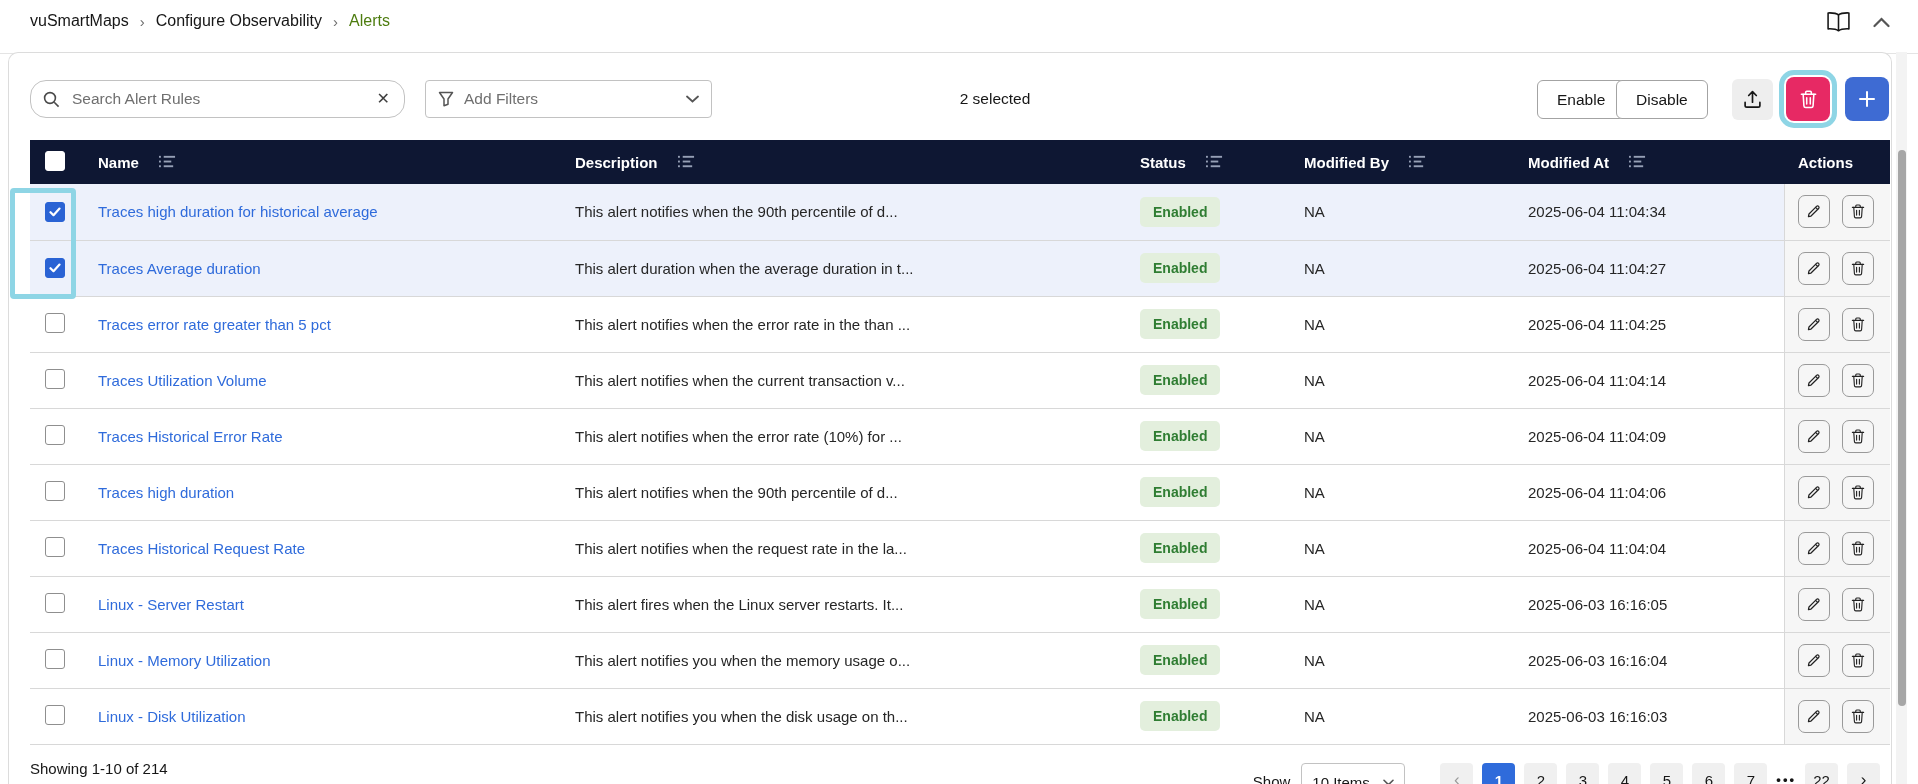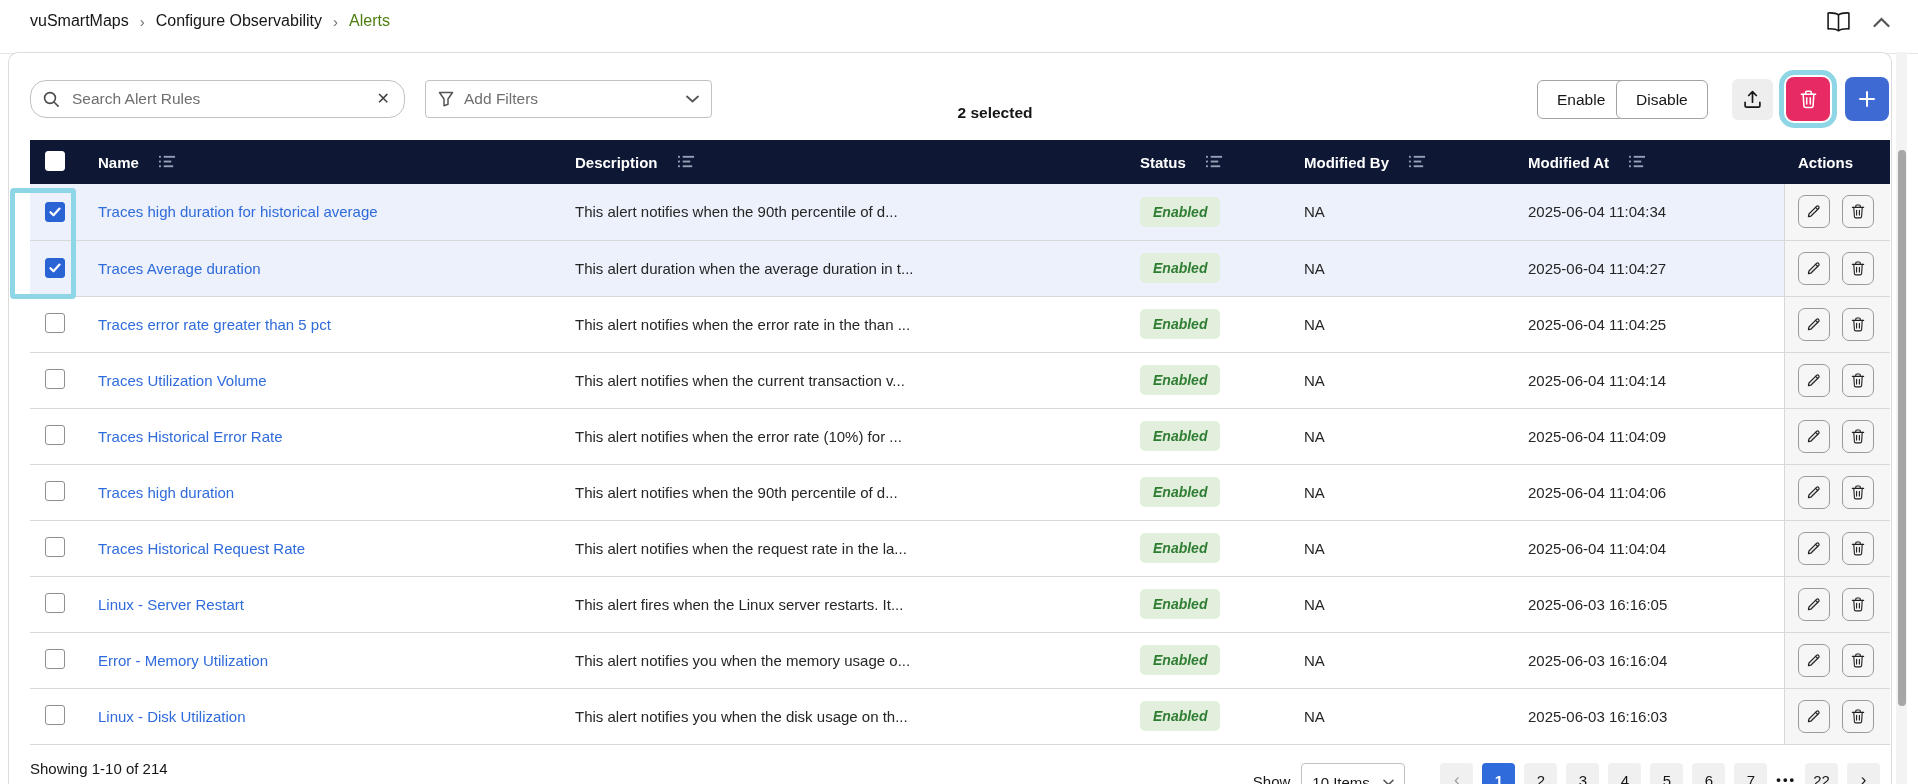--- a/index.html
+++ b/index.html
@@ -28,39 +28,39 @@
   
   .card{position:absolute;left:8px;top:52px;width:1884px;height:750px;background:#fff;border:1px solid #dcdcdc;border-bottom:none;border-radius:10px 10px 0 0;}
 
   
   .search-box{position:absolute;left:30px;top:80px;width:375px;height:38px;border:1px solid #c2c2c2;border-radius:16px;background:#fff;display:flex;align-items:center;gap:12px;padding:0 12px;z-index:2;}
   .search-box input{flex:1;border:none;outline:none;font-size:15.5px;color:#161616;background:transparent;}
   .search-box input::placeholder{color:#6f6f6f;}
   .clear-x{background:none;border:none;font-size:16px;color:#3f3f3f;line-height:1;padding:2px;}
   .filter-box{position:absolute;left:425px;top:80px;width:287px;height:38px;border:1px solid #c2c2c2;border-radius:4px;background:#fff;display:flex;align-items:center;gap:10px;padding:0 12px;z-index:2;cursor:pointer;}
   .filter-label{flex:1;font-size:15.5px;color:#6f6f6f;}
-  .selected-text{position:absolute;left:929px;top:90px;width:132px;text-align:center;font-size:15.5px;font-weight:700;color:#161616;z-index:2;margin-top:14px;}
+  .selected-text{position:absolute;left:929px;top:90px;width:132px;text-align:center;font-size:15.5px;font-weight:400;color:#161616;z-index:2;}
   .btn-outline{position:absolute;top:80px;height:39px;background:#fff;border:1px solid #a3a3a3;border-radius:6px;font-size:15.5px;color:#161616;padding:0 19px;z-index:2;}
   .btn-enable{left:1506px;margin-left:31px;}
   .btn-disable{left:1616px;}
   .icon-btn{position:absolute;display:inline-flex;align-items:center;justify-content:center;border:none;z-index:2;}
   .upload-btn{left:1732px;top:79px;width:41px;height:41px;background:#eeeeee;border-radius:6px;}
   .delete-btn{left:1786px;top:77px;width:44px;height:44px;background:var(--pink);border-radius:8px;outline:5px solid var(--teal);outline-offset:2px;}
   .add-btn{left:1845px;top:77px;width:44px;height:44px;background:#3e6bd3;border-radius:8px;}
 
   
   table{position:absolute;left:30px;top:140px;width:1860px;border-collapse:collapse;table-layout:fixed;z-index:1;}
   thead th{height:44px;background:var(--header-bg);color:#fff;font-size:15px;font-weight:700;text-align:left;padding:0;white-space:nowrap;}
   .th-wrap{display:inline-flex;align-items:center;gap:20px;}
   tbody td{height:56px;border-bottom:1px solid var(--border);font-size:15px;color:#262626;padding:0;white-space:nowrap;overflow:hidden;background:#fff;}
   tr.selected td{background:var(--row-selected);}
   td.c-actions, tr.selected td.c-actions{background:#f6f6f6;border-left:1px solid var(--border);padding-left:13px;}
   th.c-actions{padding-left:14px;}
   .name-link{color:var(--accent);text-decoration:none;}
-  .badge{display:inline-block;padding:7px 13px;border-radius:5px;background:var(--badge-bg);color:var(--badge-text);font-weight:700;font-size:14px;font-style:italic;}
+  .badge{display:inline-block;padding:7px 13px;border-radius:5px;background:var(--badge-bg);color:var(--badge-text);font-weight:700;font-size:14px;}
   .cb{width:20px;height:20px;border:1.5px solid #8f8f8f;border-radius:3px;background:#fff;display:inline-flex;align-items:center;justify-content:center;margin-left:15px;cursor:pointer;}
   .cb .check{display:none;}
   .cb.checked{background:#2a63d4;border-color:#2a63d4;}
   .cb.checked .check{display:block;}
   .cb.header{border-color:#fff;background:#fff;}
   .act-btn{width:32px;height:33px;border:1px solid #9a9a9a;border-radius:7px;background:transparent;display:inline-flex;align-items:center;justify-content:center;margin-right:8px;}
   .sort-icon{flex:none;}
 
   
   .cb-highlight{position:absolute;left:10px;top:188px;width:66px;height:111px;border:5px solid var(--teal);border-radius:4px;pointer-events:none;z-index:4;}
@@ -509,21 +509,21 @@
         </span>
       </button>
     </td>
   </tr>
       <tr>
     <td class="c-check">
       <span class="cb">
         
       </span>
     </td>
-    <td class="c-name"><a href="#" class="name-link">Error - Memory Utilization</a></td>
+    <td class="c-name"><a href="#" class="name-link">Linux - Memory Utilization</a></td>
     <td class="c-desc">This alert notifies you when the memory usage o...</td>
     <td class="c-status"><span class="badge">Enabled</span></td>
     <td class="c-modby">NA</td>
     <td class="c-modat">2025-06-03 16:16:04</td>
     <td class="c-actions">
       <button class="act-btn">
         <span style="display:inline-flex;">
           <svg width="15" height="15" viewBox="0 0 16 16" fill="none" stroke="#222" stroke-width="1.3" stroke-linecap="round" stroke-linejoin="round">
             <path d="M2.6 13.4 l.55-2.75 8.1-8.1 a1.55 1.55 0 0 1 2.2 2.2 l-8.1 8.1 -2.75.55 Z"></path>
             <path d="M10.2 3.6 l2.2 2.2"></path>

